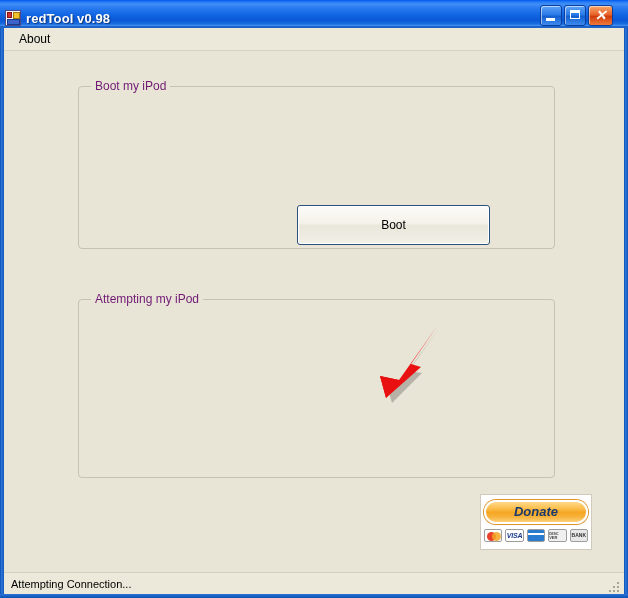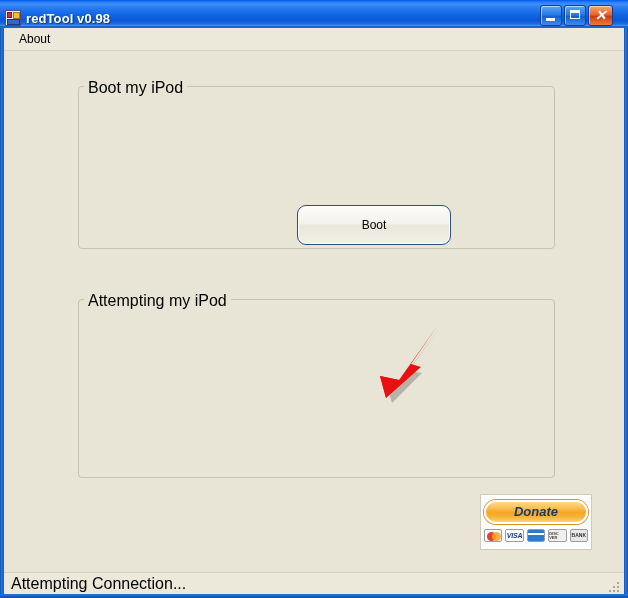--- a/index.html
+++ b/index.html
@@ -137,25 +137,25 @@
 
   
   .groupbox {
     position: absolute;
     border: 1px solid #c6c2b2;
     border-radius: 4px;
   }
   .groupbox > .gb-title {
     position: absolute;
     top: -8px;
-    left: 5px;
+    left: 12px;
     padding: 0 4px;
     background: #e9e5d6;
-    color: #000000;
-    font-size: 16px;
+    color: #701a75;
+    font-size: 12px;
     white-space: nowrap;
   }
   #group-boot      { left: 74px; top: 58px;  width: 475px; height: 161px; }
   #group-jailbreak { left: 74px; top: 271px; width: 475px; height: 177px; }
 
   
   .xp-button {
     position: absolute;
     box-sizing: border-box;
     border: 1px solid #2c4f7c;
@@ -163,21 +163,21 @@
     background: linear-gradient(to bottom, #fbfbf8 0%, #f4f2ea 45%, #e9e6da 52%, #f3f1e8 100%);
     box-shadow: inset 0 0 0 1px #ffffff;
     font-size: 12px;
     color: #000;
     text-align: center;
     cursor: default;
     display: flex;
     align-items: center;
     justify-content: center;
   }
-  #boot-button      { left: 218px; top: 118px; width: 154px; height: 40px; border-radius: 9px; }
+  #boot-button      { left: 218px; top: 118px; width: 193px; height: 40px; }
 
   
   #annotation-arrow {
     position: absolute;
     left: 368px;
     top: 292px;
     width: 76px;
     height: 90px;
     pointer-events: none;
   }
@@ -258,21 +258,21 @@
     position: absolute;
     left: 0; right: 0; bottom: 0;
     height: 21px;
     background: #ece8da;
     border-top: 1px solid #d4d0c0;
     display: flex;
     align-items: center;
     padding-left: 7px;
   }
   .status-text {
-    font-size: 16px;
+    font-size: 11px;
     color: #000;
     white-space: nowrap;
   }
   .resize-grip {
     position: absolute;
     right: 2px;
     bottom: 2px;
     width: 13px;
     height: 13px;
   }

